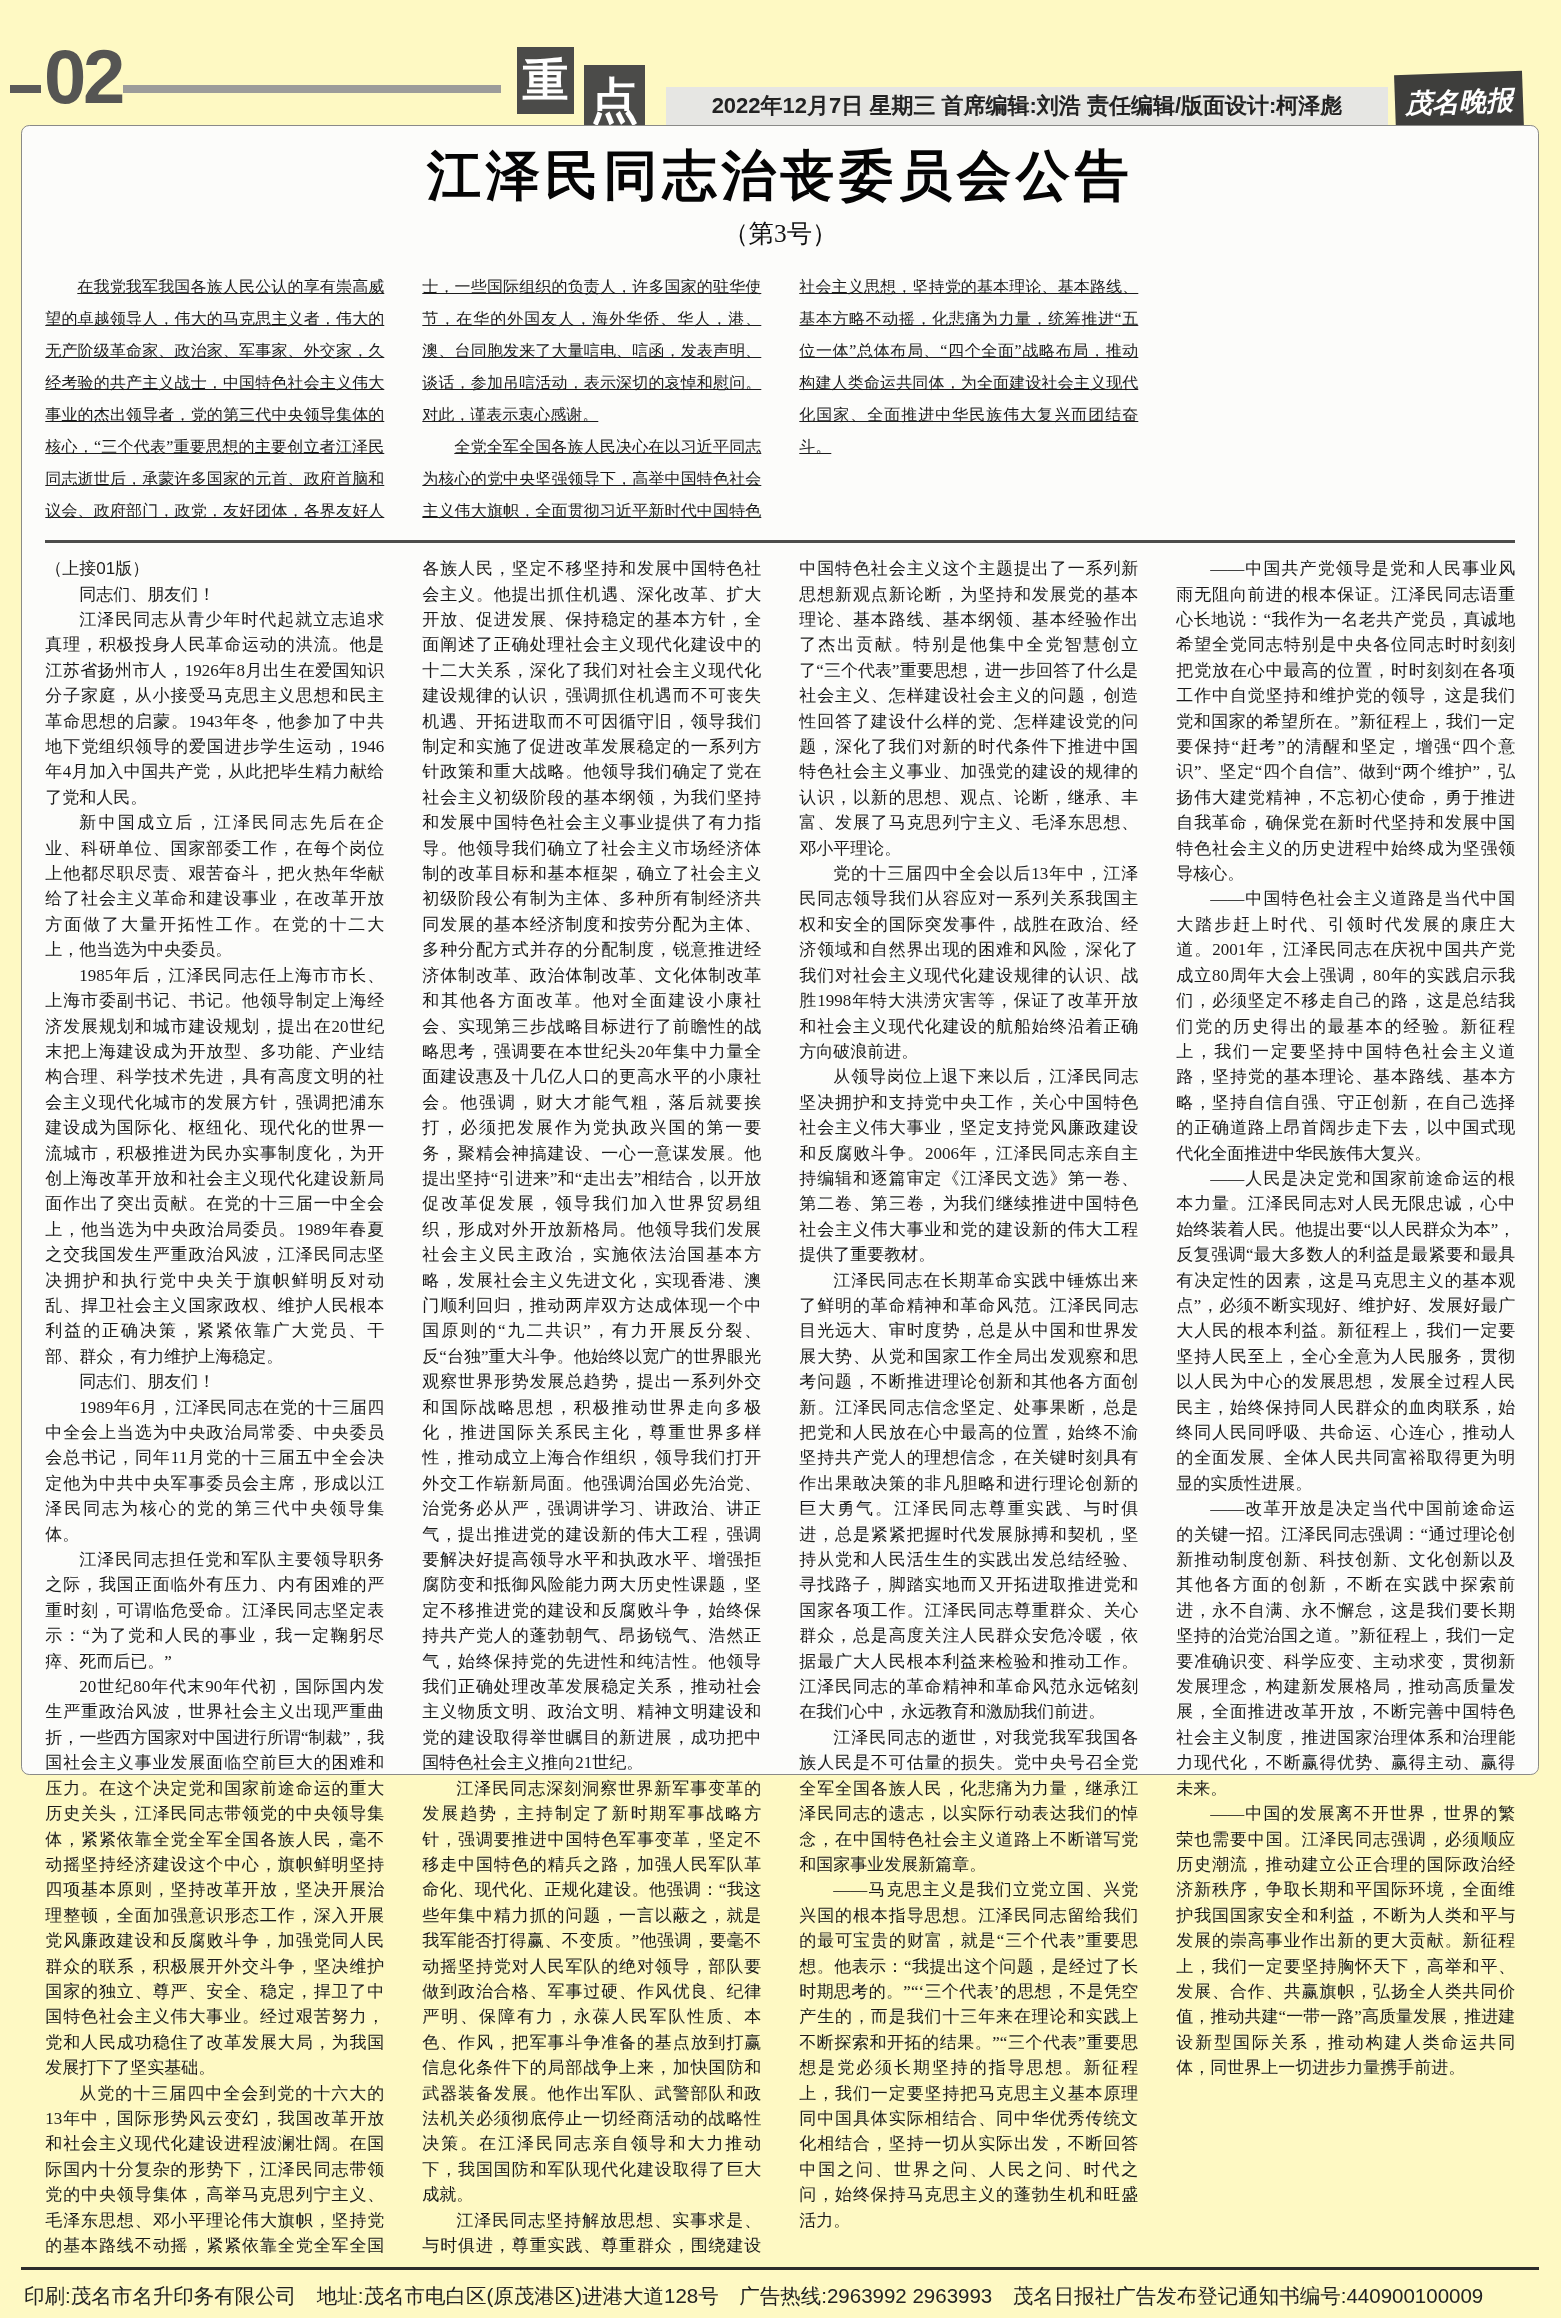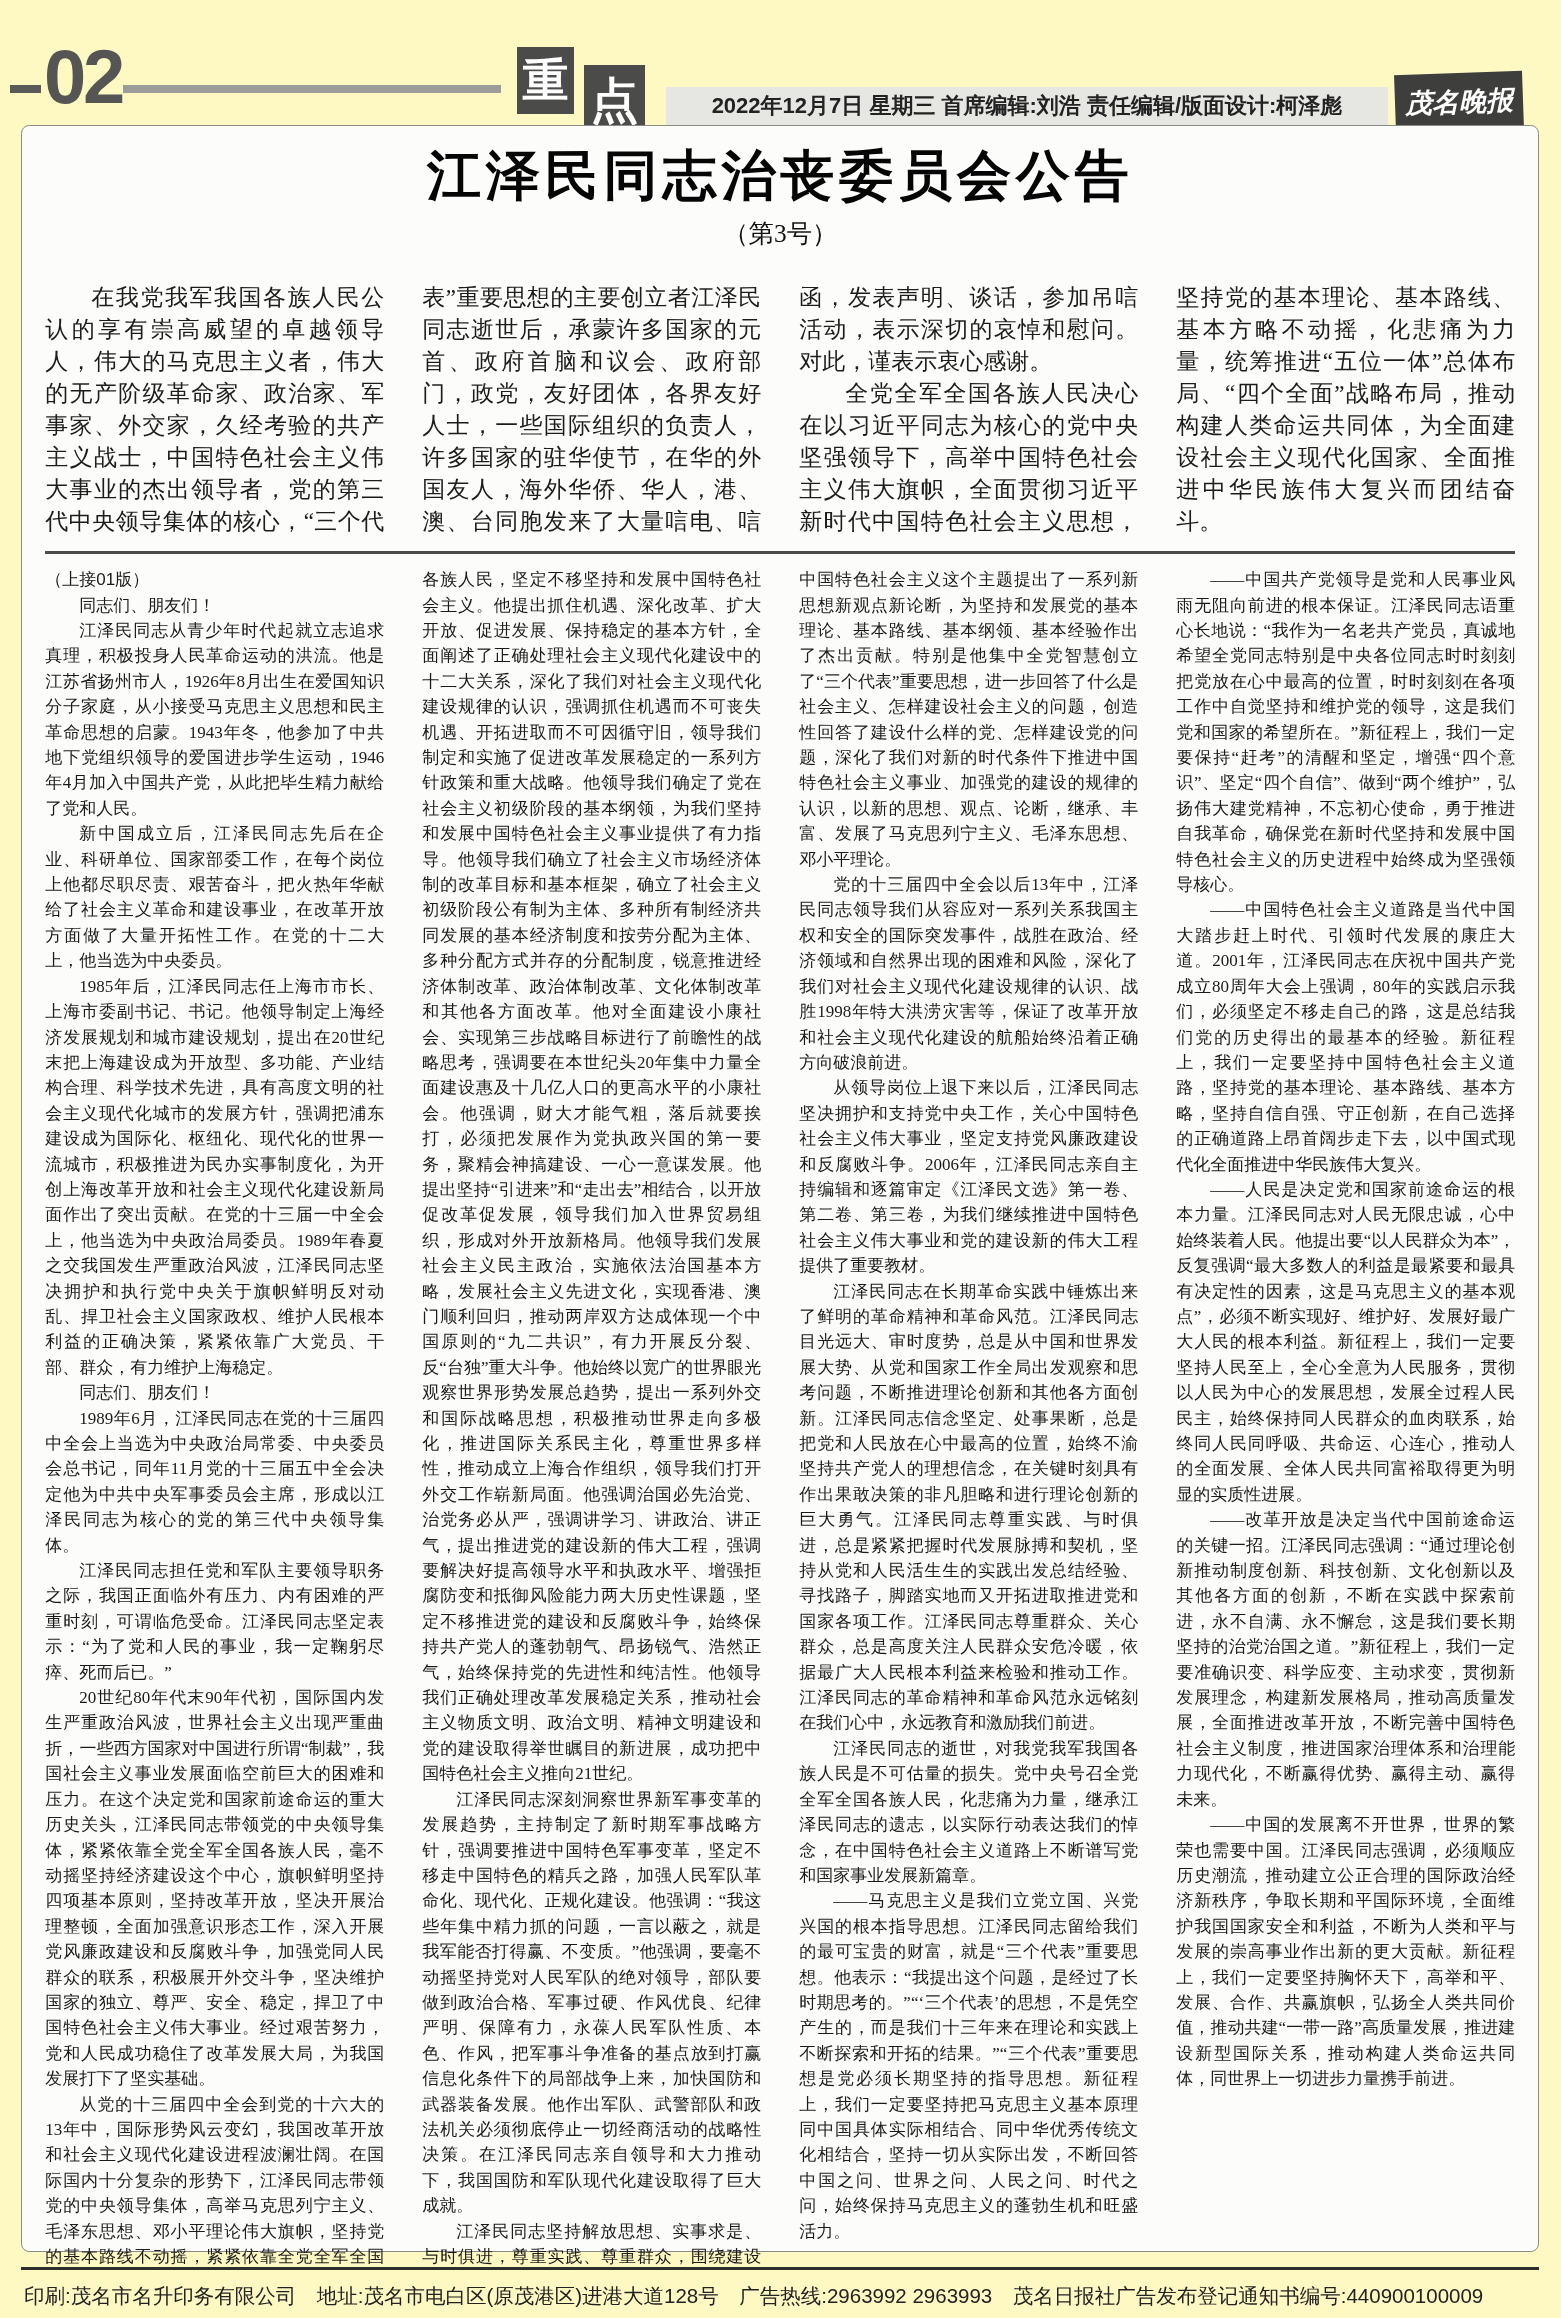--- a/index.html
+++ b/index.html
@@ -16,28 +16,28 @@
   .secbox.b1{left:517px;top:31px;width:57px;height:67px;font-size:46px;}
   .secbox.b2{left:584px;top:49px;width:61px;height:71px;font-size:48px;}
   .datebar{position:absolute;left:666px;top:71px;width:722px;height:38px;background:#e6e6e3;
            display:flex;align-items:center;justify-content:center;font-family:"Liberation Sans",sans-serif;
            font-size:22px;font-weight:700;color:#222;}
   .datebar-underline{position:absolute;left:666px;top:112px;width:722px;height:4.1px;background:#3a3a38;}
   .masthead{position:absolute;left:1395px;top:57px;width:128px;height:57px;background:#3e3e3c;color:#fff;
             display:flex;align-items:center;justify-content:center;font-size:27px;font-weight:700;
             font-style:italic;transform:rotate(-2deg);font-family:"Liberation Serif",serif;}
   
-  .artbox{position:absolute;left:21.3px;top:125px;width:1518px;height:2127px;border:1.6px solid #8a8a88;
+  .artbox{position:absolute;left:21.3px;top:125px;width:1518px;height:1650px;border:1.6px solid #8a8a88;
           border-radius:8.2px;background:#fcfcfa;box-sizing:border-box;padding:0 23px;}
   .title{margin-top:18px;text-align:center;font-size:54px;line-height:64px;font-weight:900;color:#050505;
          letter-spacing:4.9px;font-family:"Liberation Serif",serif;}
   .subtitle{text-align:center;font-size:25.4px;margin-top:9px;color:#111;}
   
-  .intro{margin-top:31px;height:261px;column-count:4;column-gap:38px;column-fill:auto;overflow:hidden;
-         font-size:23px;line-height:32px;text-align:justify;}
+  .intro{margin-top:20px;height:261px;column-count:4;column-gap:38px;column-fill:auto;overflow:hidden;
+         font-size:16px;line-height:32px;text-align:justify;text-decoration:underline;}
   .intro p{margin:0;text-indent:2em;}
   .sep{border:none;border-top:3.3px solid #4c4c4a;margin:8.2px 0 0 0;}
   
   .bodycols{margin-top:13px;height:1715px;column-count:4;column-gap:38px;column-fill:auto;overflow:hidden;
             font-size:17px;line-height:25.4px;text-align:justify;color:#1a1a1a;}
   .bodycols p{margin:0;text-indent:2em;}
   .bodycols p.cont{text-indent:0;font-weight:400;font-family:"Liberation Sans",sans-serif;}
   
   .footline{position:absolute;left:21.3px;top:2267px;width:1518px;height:3.3px;background:#2e2e2c;}
   .footer{position:absolute;left:24px;top:2282px;width:1486px;font-family:"Liberation Sans",sans-serif;

